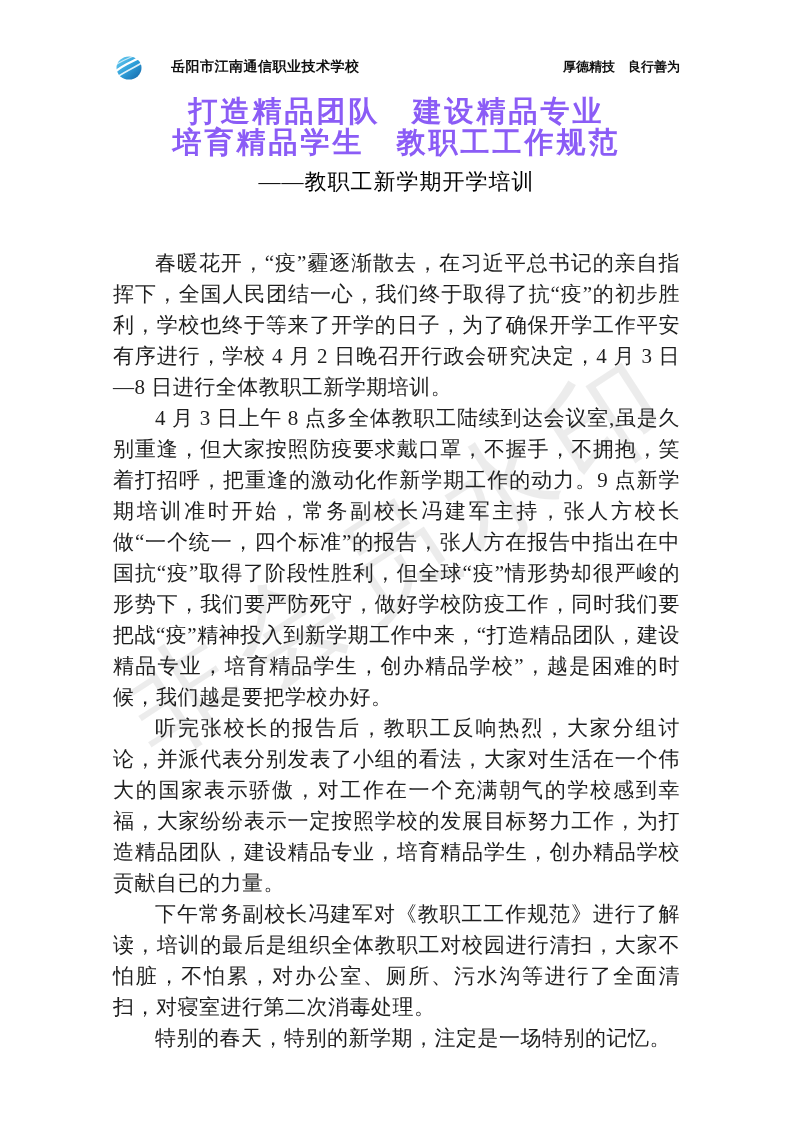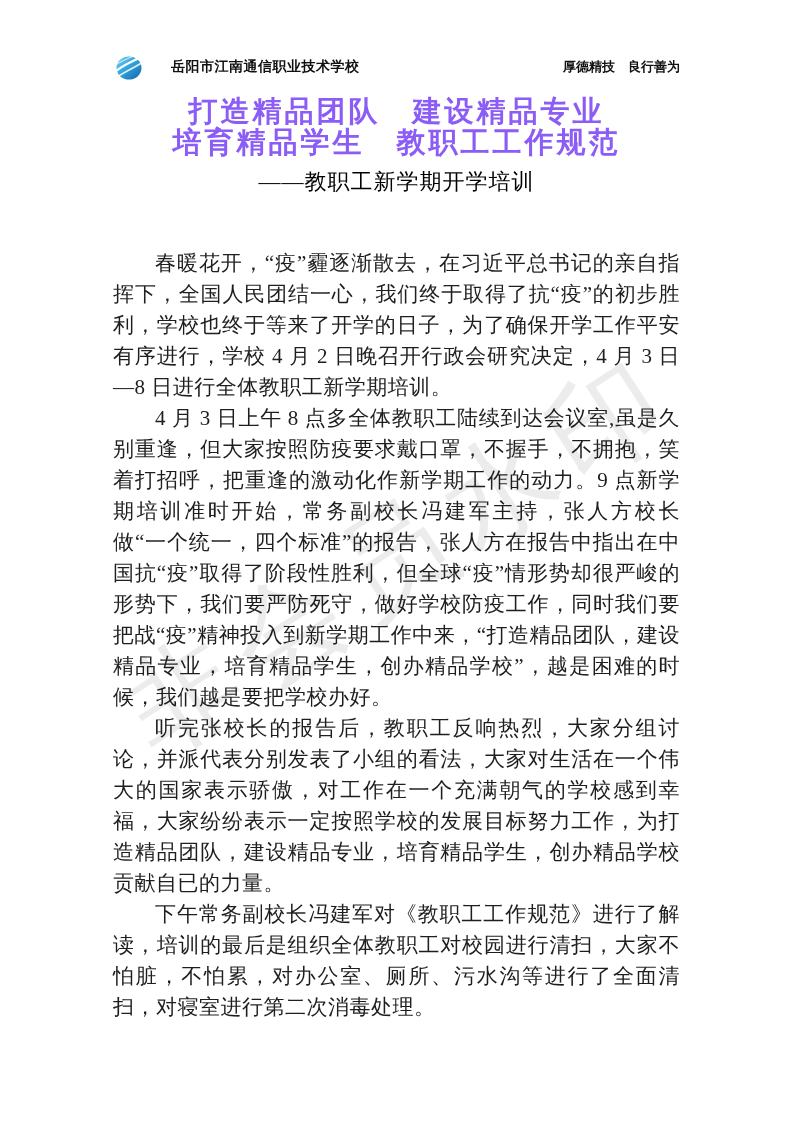--- a/index.html
+++ b/index.html
@@ -167,18 +167,19 @@
       <div class="title-line">打造精品团队　建设精品专业</div>
       <div class="title-line">培育精品学生　教职工工作规范</div>
       <div class="subtitle">——教职工新学期开学培训</div>
     </div>
 
     <div class="doc-body">
       <p>春暖花开，“疫”霾逐渐散去，在习近平总书记的亲自指挥下，全国人民团结一心，我们终于取得了抗“疫”的初步胜利，学校也终于等来了开学的日子，为了确保开学工作平安有序进行，学校 4 月 2 日晚召开行政会研究决定，4 月 3 日—8 日进行全体教职工新学期培训。</p>
       <p>4 月 3 日上午 8 点多全体教职工陆续到达会议室,虽是久别重逢，但大家按照防疫要求戴口罩，不握手，不拥抱，笑着打招呼，把重逢的激动化作新学期工作的动力。9 点新学期培训准时开始，常务副校长冯建军主持，张人方校长做“一个统一，四个标准”的报告，张人方在报告中指出在中国抗“疫”取得了阶段性胜利，但全球“疫”情形势却很严峻的形势下，我们要严防死守，做好学校防疫工作，同时我们要把战“疫”精神投入到新学期工作中来，“打造精品团队，建设精品专业，培育精品学生，创办精品学校”，越是困难的时候，我们越是要把学校办好。</p>
       <p>听完张校长的报告后，教职工反响热烈，大家分组讨论，并派代表分别发表了小组的看法，大家对生活在一个伟大的国家表示骄傲，对工作在一个充满朝气的学校感到幸福，大家纷纷表示一定按照学校的发展目标努力工作，为打造精品团队，建设精品专业，培育精品学生，创办精品学校贡献自已的力量。</p>
       <p>下午常务副校长冯建军对《教职工工作规范》进行了解读，培训的最后是组织全体教职工对校园进行清扫，大家不怕脏，不怕累，对办公室、厕所、污水沟等进行了全面清扫，对寝室进行第二次消毒处理。</p>
+      <p>特别的春天，特别的新学期，注定是一场特别的记忆。</p>
     </div>
 
   </div>
 
 
 </div>
 
 </body></html>

